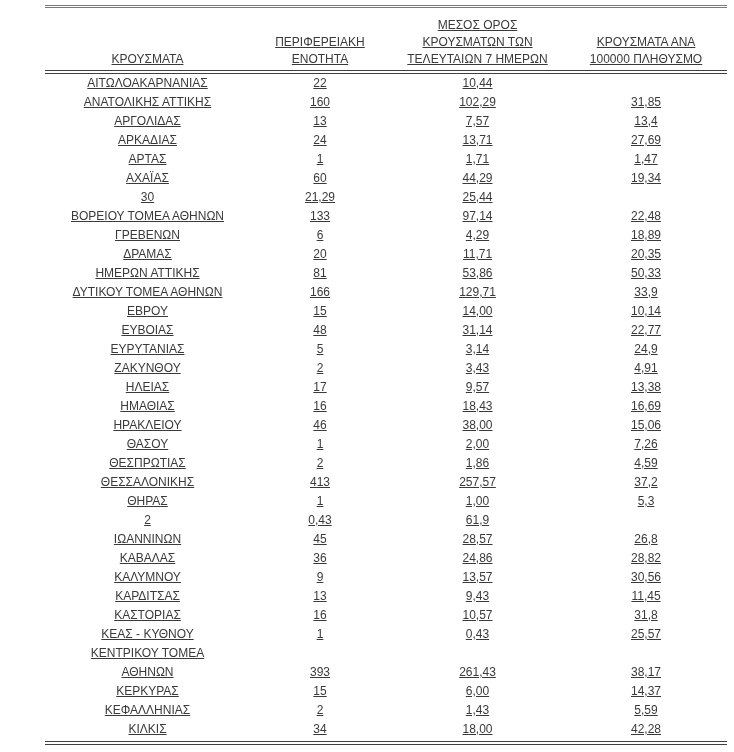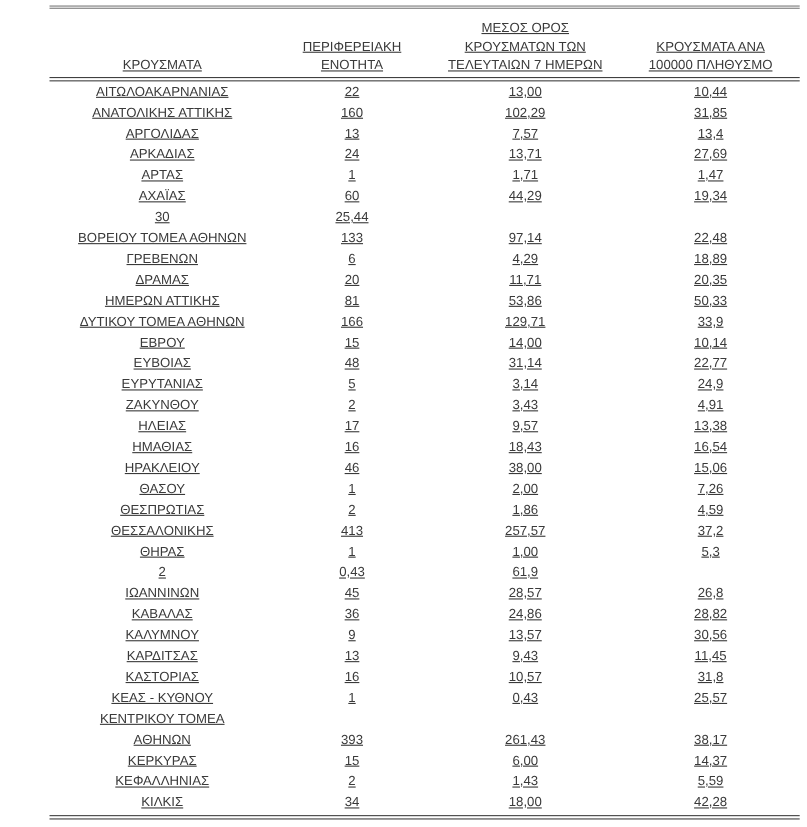--- a/index.html
+++ b/index.html
@@ -53,21 +53,20 @@
     <div class="hdr-cell">ΚΡΟΥΣΜΑΤΑ ΑΝΑ
 100000 ΠΛΗΘΥΣΜΟ</div>
   </div>
 
   <div class="rule-header"></div>
 
   <div class="tbody">
       <div class="row">
         <div class="cell">ΑΙΤΩΛΟΑΚΑΡΝΑΝΙΑΣ</div>
         <div class="cell">22</div>
-        <div class="cell">13,00</div>
         <div class="cell">10,44</div>
       </div>
       <div class="row">
         <div class="cell">ΑΝΑΤΟΛΙΚΗΣ ΑΤΤΙΚΗΣ</div>
         <div class="cell">160</div>
         <div class="cell">102,29</div>
         <div class="cell">31,85</div>
       </div>
       <div class="row">
         <div class="cell">ΑΡΓΟΛΙΔΑΣ</div>
@@ -88,20 +87,21 @@
         <div class="cell">1,47</div>
       </div>
       <div class="row">
         <div class="cell">ΑΧΑΪΑΣ</div>
         <div class="cell">60</div>
         <div class="cell">44,29</div>
         <div class="cell">19,34</div>
       </div>
       <div class="row">
         <div class="cell">30</div>
+        <div class="cell">21,29</div>
         <div class="cell">25,44</div>
       </div>
       <div class="row">
         <div class="cell">ΒΟΡΕΙΟΥ ΤΟΜΕΑ ΑΘΗΝΩΝ</div>
         <div class="cell">133</div>
         <div class="cell">97,14</div>
         <div class="cell">22,48</div>
       </div>
       <div class="row">
         <div class="cell">ΓΡΕΒΕΝΩΝ</div>
@@ -154,21 +154,21 @@
       <div class="row">
         <div class="cell">ΗΛΕΙΑΣ</div>
         <div class="cell">17</div>
         <div class="cell">9,57</div>
         <div class="cell">13,38</div>
       </div>
       <div class="row">
         <div class="cell">ΗΜΑΘΙΑΣ</div>
         <div class="cell">16</div>
         <div class="cell">18,43</div>
-        <div class="cell">16,54</div>
+        <div class="cell">16,69</div>
       </div>
       <div class="row">
         <div class="cell">ΗΡΑΚΛΕΙΟΥ</div>
         <div class="cell">46</div>
         <div class="cell">38,00</div>
         <div class="cell">15,06</div>
       </div>
       <div class="row">
         <div class="cell">ΘΑΣΟΥ</div>
         <div class="cell">1</div>

